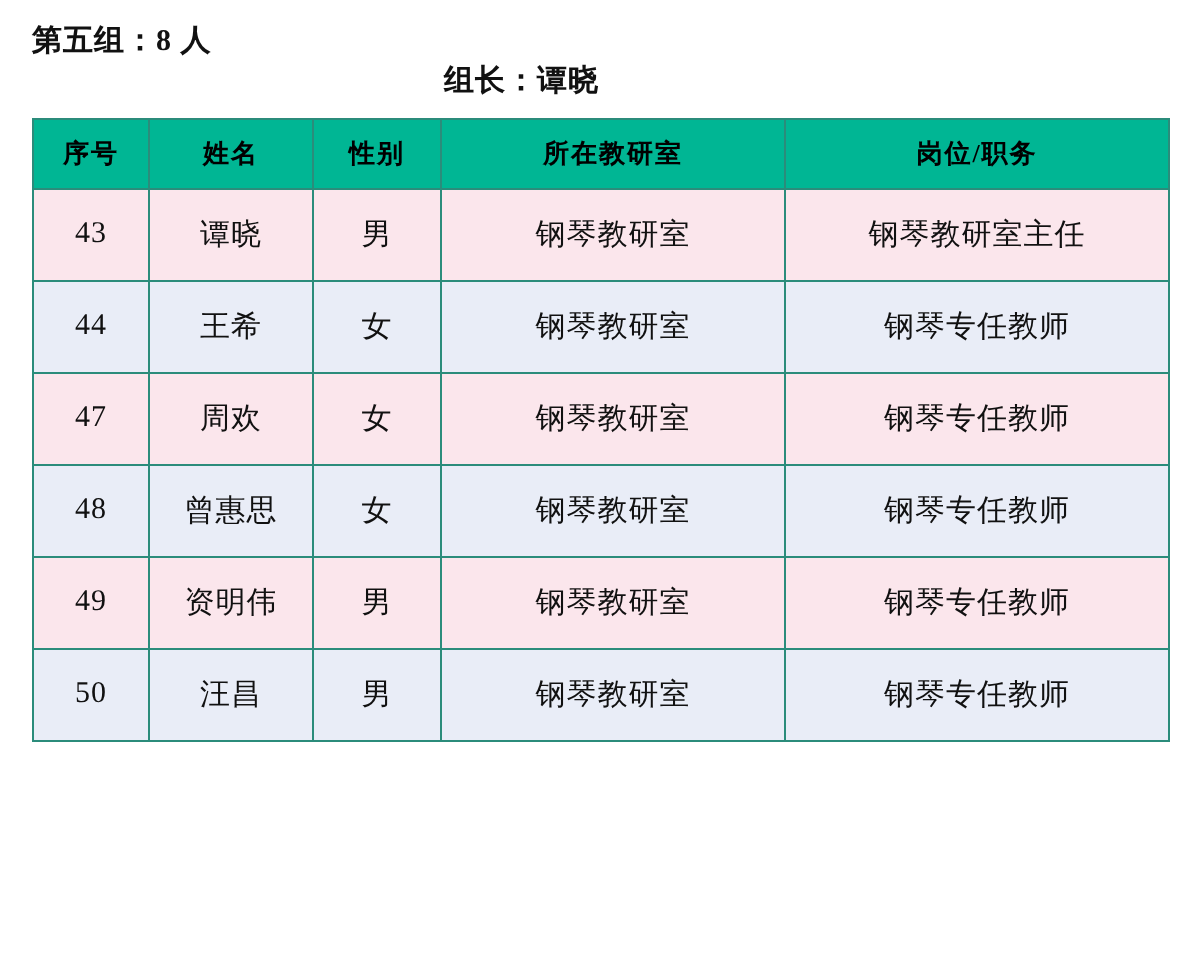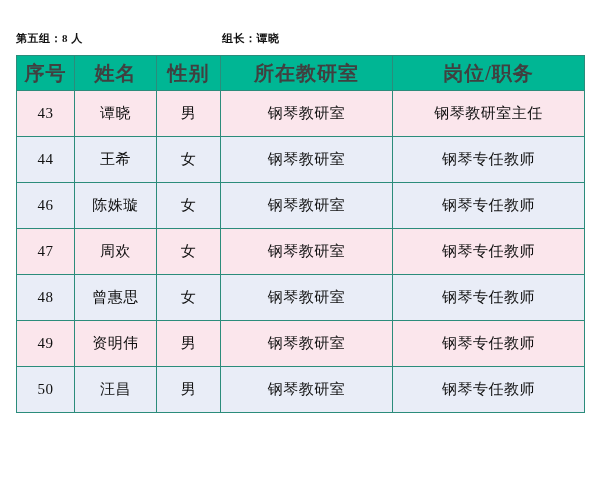--- a/index.html
+++ b/index.html
@@ -16,23 +16,23 @@
   }
   .page {
     width: 600px;
     height: 484px;
     position: relative;
     box-sizing: border-box;
     padding: 0;
   }
   .header-line {
     display: flex;
-    align-items: flex-end;
+    align-items: flex-start;
     padding: 11px 0 9px 16px;
-    font-size: 11px;
+    font-size: 15px;
     font-weight: bold;
     letter-spacing: 0.5px;
   }
   .header-group {
     width: 206px;
     white-space: nowrap;
   }
   .header-leader {
     white-space: nowrap;
     margin-top: 20px;
@@ -46,24 +46,24 @@
   table.roster th,
   table.roster td {
     border: 1px solid #2b8c7b;
     text-align: center;
     vertical-align: middle;
     font-size: 14px;
     padding: 0;
   }
   table.roster thead th {
     background: #00b694;
-    color: #404040;
+    color: #000000;
     font-weight: bold;
     height: 34px;
-    font-size: 20px;
+    font-size: 13px;
     letter-spacing: 1px;
   }
   table.roster tbody td {
     height: 45px;
     font-size: 15px;
     letter-spacing: 0.5px;
   }
   tr.row-odd td {
     background: #fbe6ec;
   }
@@ -111,27 +111,20 @@
         <td>钢琴教研室</td>
         <td>钢琴教研室主任</td>
       </tr>
       <tr class="row-even">
         <td>44</td>
         <td>王希</td>
         <td>女</td>
         <td>钢琴教研室</td>
         <td>钢琴专任教师</td>
       </tr>
-      <tr class="row-even">
-        <td>46</td>
-        <td>陈姝璇</td>
-        <td>女</td>
-        <td>钢琴教研室</td>
-        <td>钢琴专任教师</td>
-      </tr>
       <tr class="row-odd">
         <td>47</td>
         <td>周欢</td>
         <td>女</td>
         <td>钢琴教研室</td>
         <td>钢琴专任教师</td>
       </tr>
       <tr class="row-even">
         <td>48</td>
         <td>曾惠思</td>

